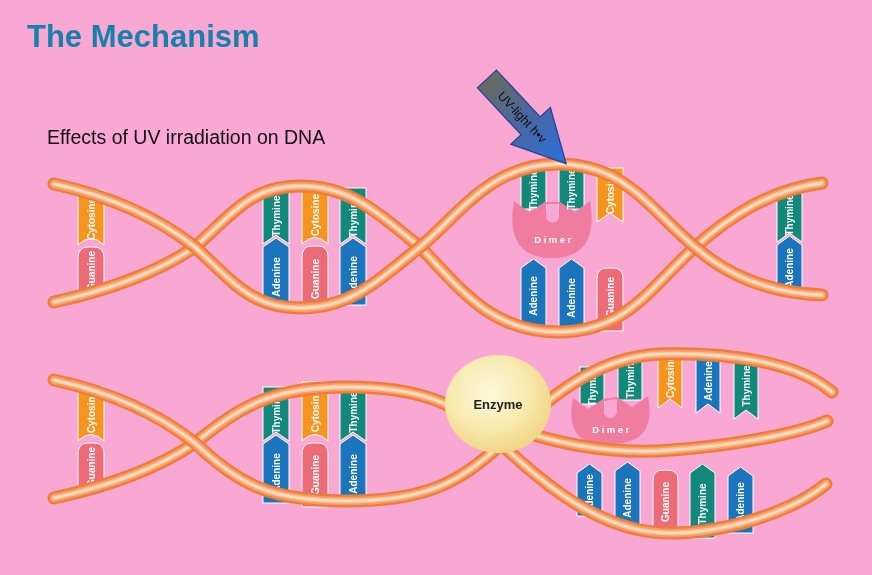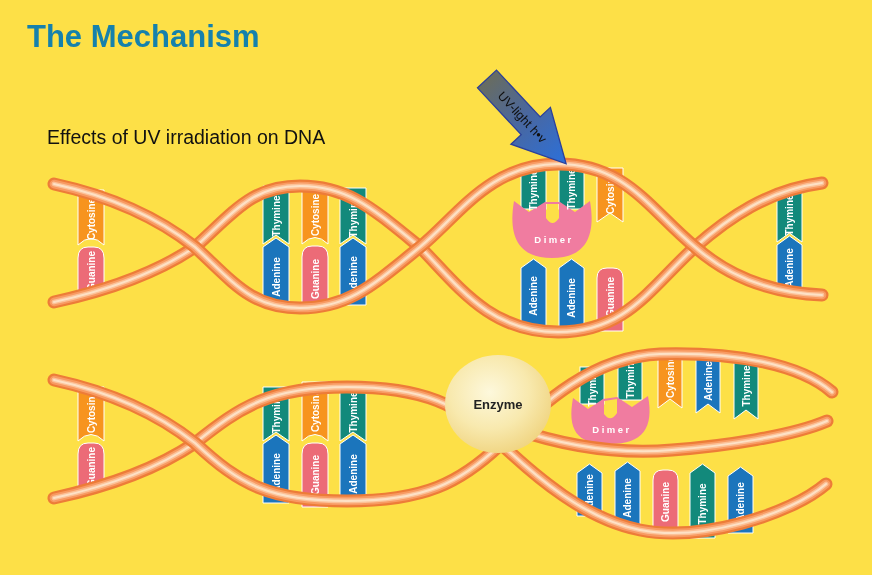--- a/index.html
+++ b/index.html
@@ -1,16 +1,16 @@
 <!DOCTYPE html>
 <html><head>
 <meta charset="utf-8">
 <style>
   html,body{margin:0;padding:0;background:#ffffff;}
-  #stage{position:relative;width:872px;height:575px;background:#fde047;overflow:hidden;
+  #stage{position:relative;width:872px;height:575px;background:#f9a8d4;overflow:hidden;
          font-family:"Liberation Sans",sans-serif;}
   svg{display:block;}
   .t1{stroke:#ed7c38;stroke-width:13;fill:none;stroke-linecap:round;}
   .t2{stroke:#f89a62;stroke-width:8.6;fill:none;stroke-linecap:round;}
   .t3{stroke:#fcc197;stroke-width:4.8;fill:none;stroke-linecap:round;}
   .t4{stroke:#fde1c6;stroke-width:2;fill:none;stroke-linecap:round;}
   .bshape{stroke:#ffffff;stroke-width:1;}
   .bl{font:bold 10px "Liberation Sans",sans-serif;fill:#ffffff;text-anchor:middle;}
   .dimer-label{font:bold 9.5px "Liberation Sans",sans-serif;fill:#ffffff;text-anchor:middle;letter-spacing:2.5px;}
   .title-text{font:bold 31px "Liberation Sans",sans-serif;fill:#1581ac;}

